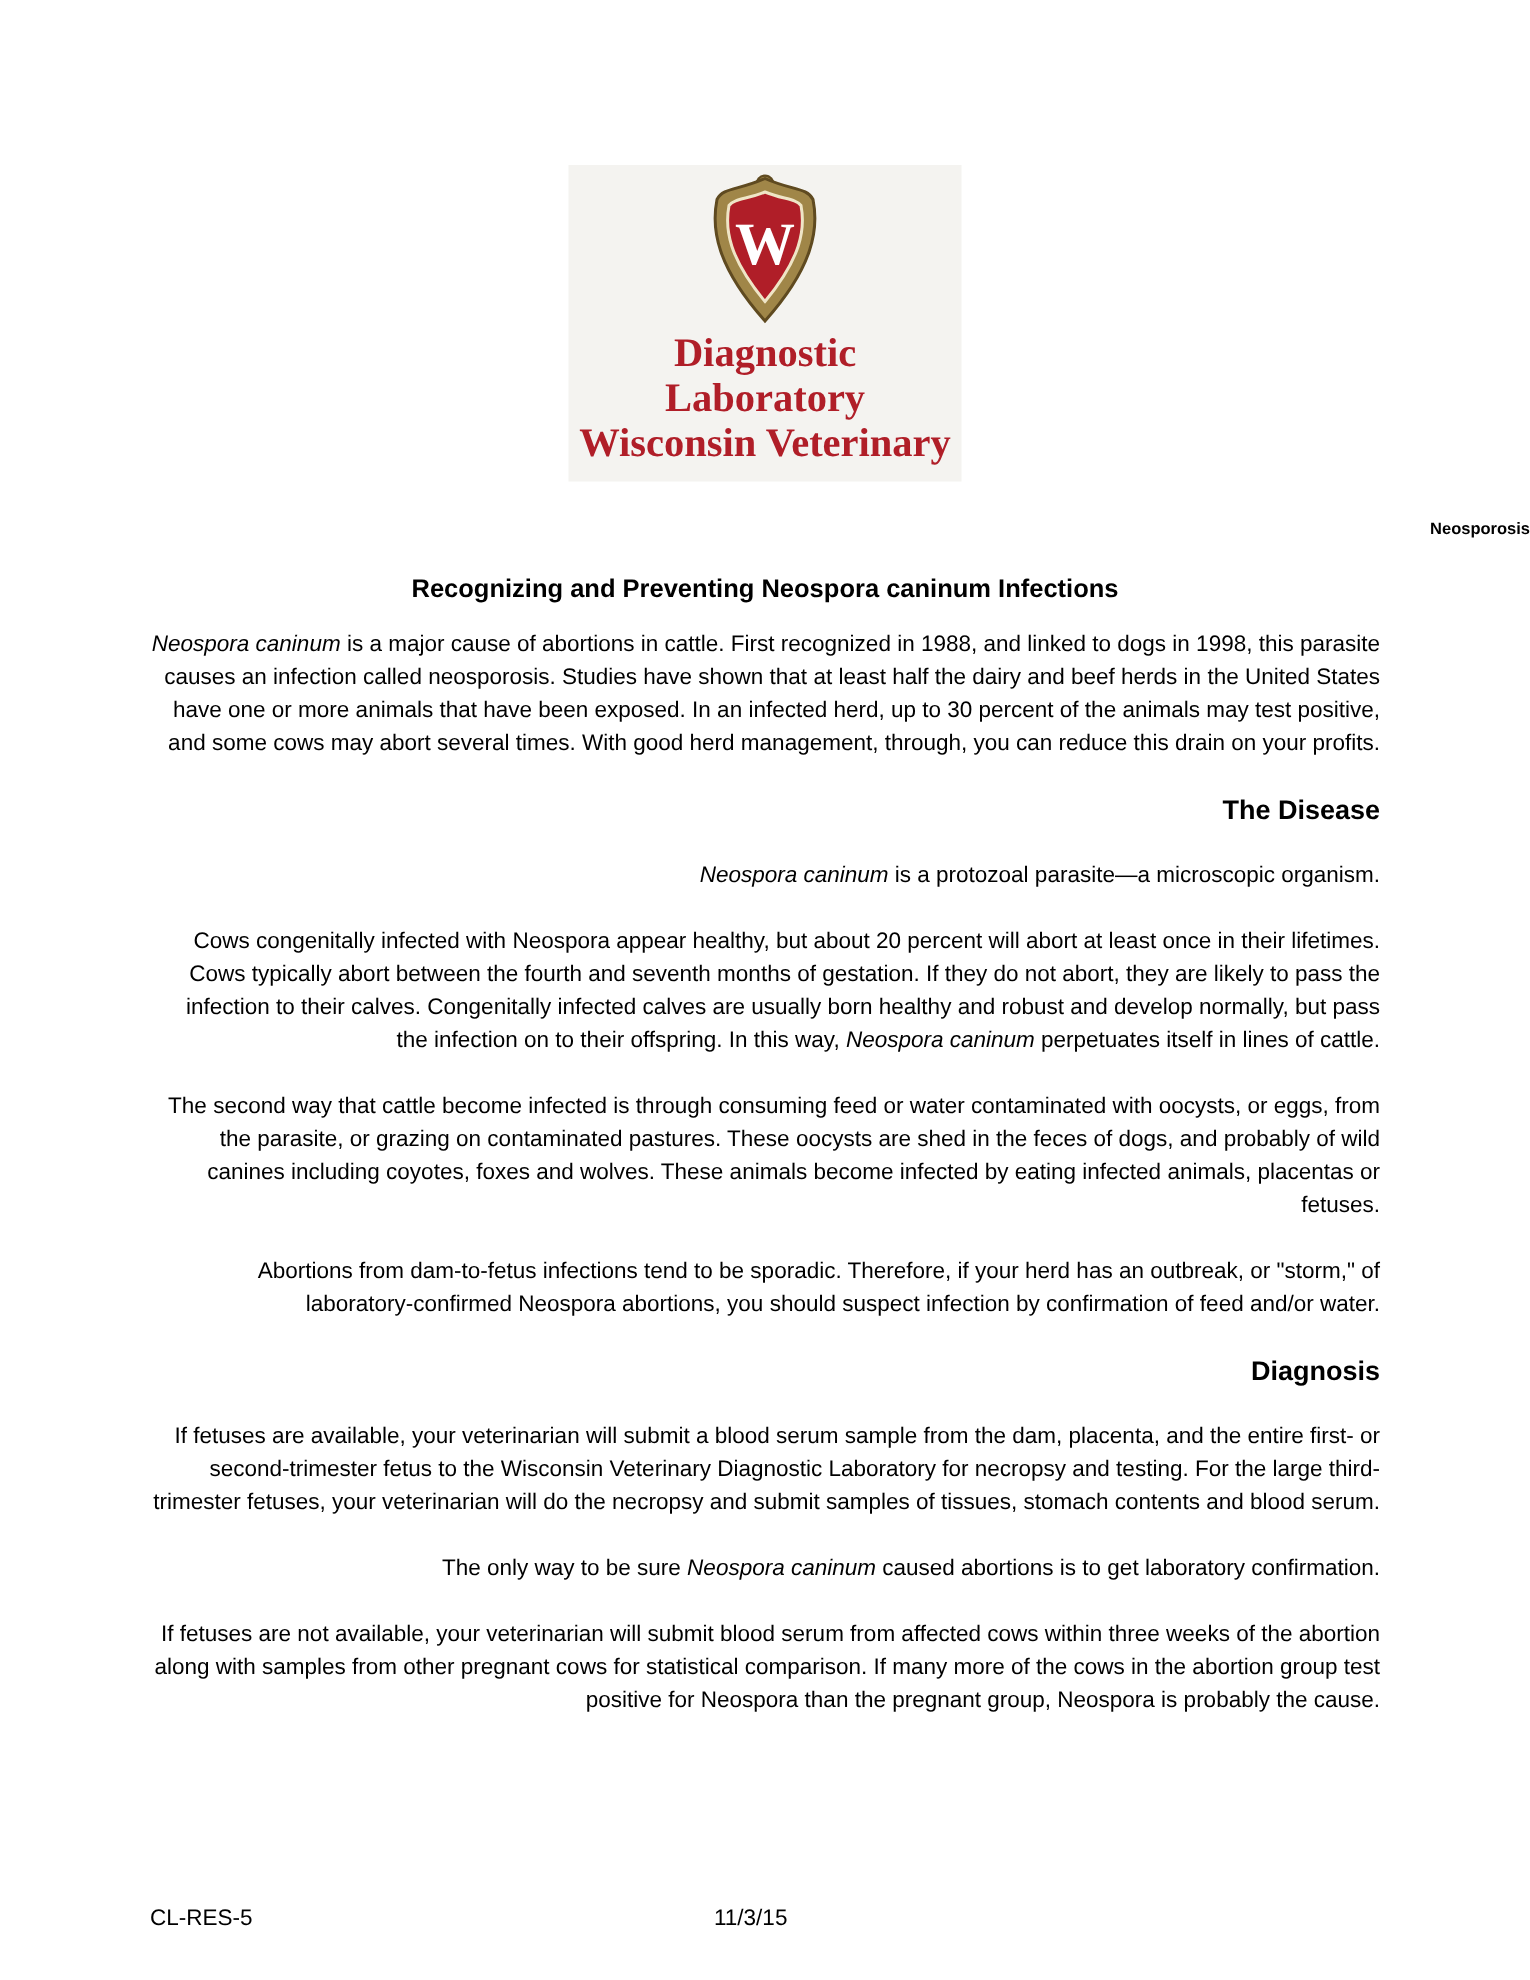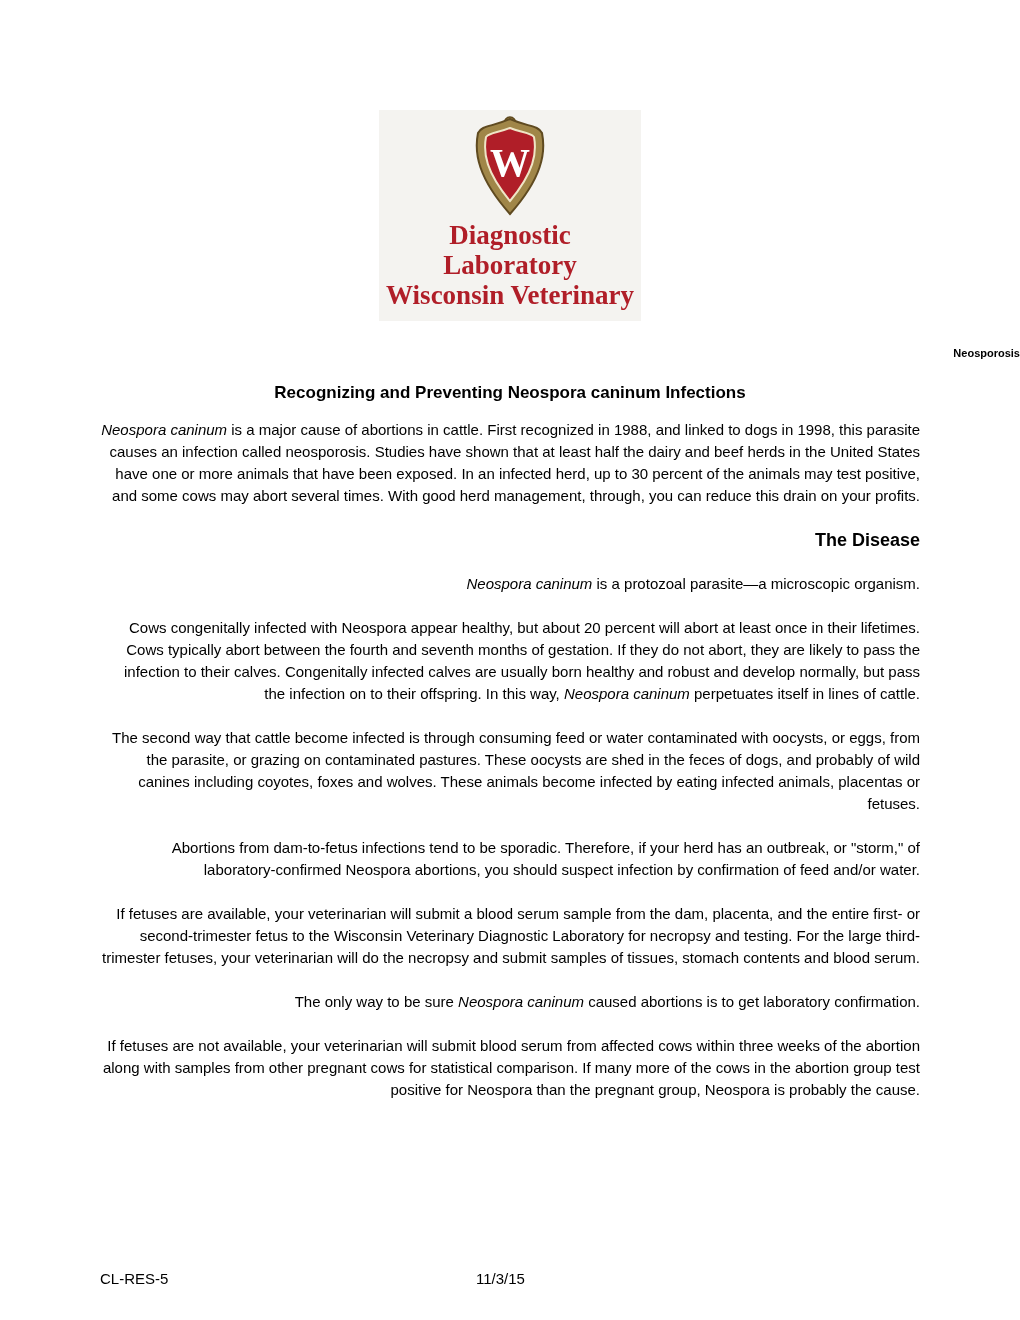--- a/index.html
+++ b/index.html
@@ -55,20 +55,21 @@
   <div class="doc-title">Neosporosis</div>
   <div class="doc-subtitle">Recognizing and Preventing Neospora caninum Infections</div>
 
   <div id="content" class="content">
       <p><em>Neospora caninum</em><span> is a major cause of abortions in cattle. First recognized in 1988, and linked to dogs in 1998, this parasite causes an infection called neosporosis. Studies have shown that at least half the dairy and beef herds in the United States have one or more animals that have been exposed. In an infected herd, up to 30 percent of the animals may test positive, and some cows may abort several times. With good herd management, through, you can reduce this drain on your profits.</span></p>
       <h3><span>The Disease</span></h3>
       <p><em>Neospora caninum</em><span> is a protozoal parasite—a microscopic organism.</span></p>
       <p><span>Cows congenitally infected with Neospora appear healthy, but about 20 percent will abort at least once in their lifetimes. Cows typically abort between the fourth and seventh months of gestation. If they do not abort, they are likely to pass the infection to their calves. Congenitally infected calves are usually born healthy and robust and develop normally, but pass the infection on to their offspring. In this way, </span><em>Neospora caninum</em><span> perpetuates itself in lines of cattle.</span></p>
       <p><span>The second way that cattle become infected is through consuming feed or water contaminated with oocysts, or eggs, from the parasite, or grazing on contaminated pastures. These oocysts are shed in the feces of dogs, and probably of wild canines including coyotes, foxes and wolves. These animals become infected by eating infected animals, placentas or fetuses.</span></p>
       <p><span>Abortions from dam-to-fetus infections tend to be sporadic. Therefore, if your herd has an outbreak, or "storm," of laboratory-confirmed Neospora abortions, you should suspect infection by confirmation of feed and/or water.</span></p>
+      <h3><span>Diagnosis</span></h3>
       <p><span>If fetuses are available, your veterinarian will submit a blood serum sample from the dam, placenta, and the entire first- or second-trimester fetus to the Wisconsin Veterinary Diagnostic Laboratory for necropsy and testing. For the large third-trimester fetuses, your veterinarian will do the necropsy and submit samples of tissues, stomach contents and blood serum.</span></p>
       <p><span>The only way to be sure </span><em>Neospora caninum</em><span> caused abortions is to get laboratory confirmation.</span></p>
       <p><span>If fetuses are not available, your veterinarian will submit blood serum from affected cows within three weeks of the abortion along with samples from other pregnant cows for statistical comparison. If many more of the cows in the abortion group test positive for Neospora than the pregnant group, Neospora is probably the cause.</span></p>
     </div>
 
   <div class="footer">
     <span>CL-RES-5</span>
     <span class="footer-date">11/3/15</span>
   </div>
 

